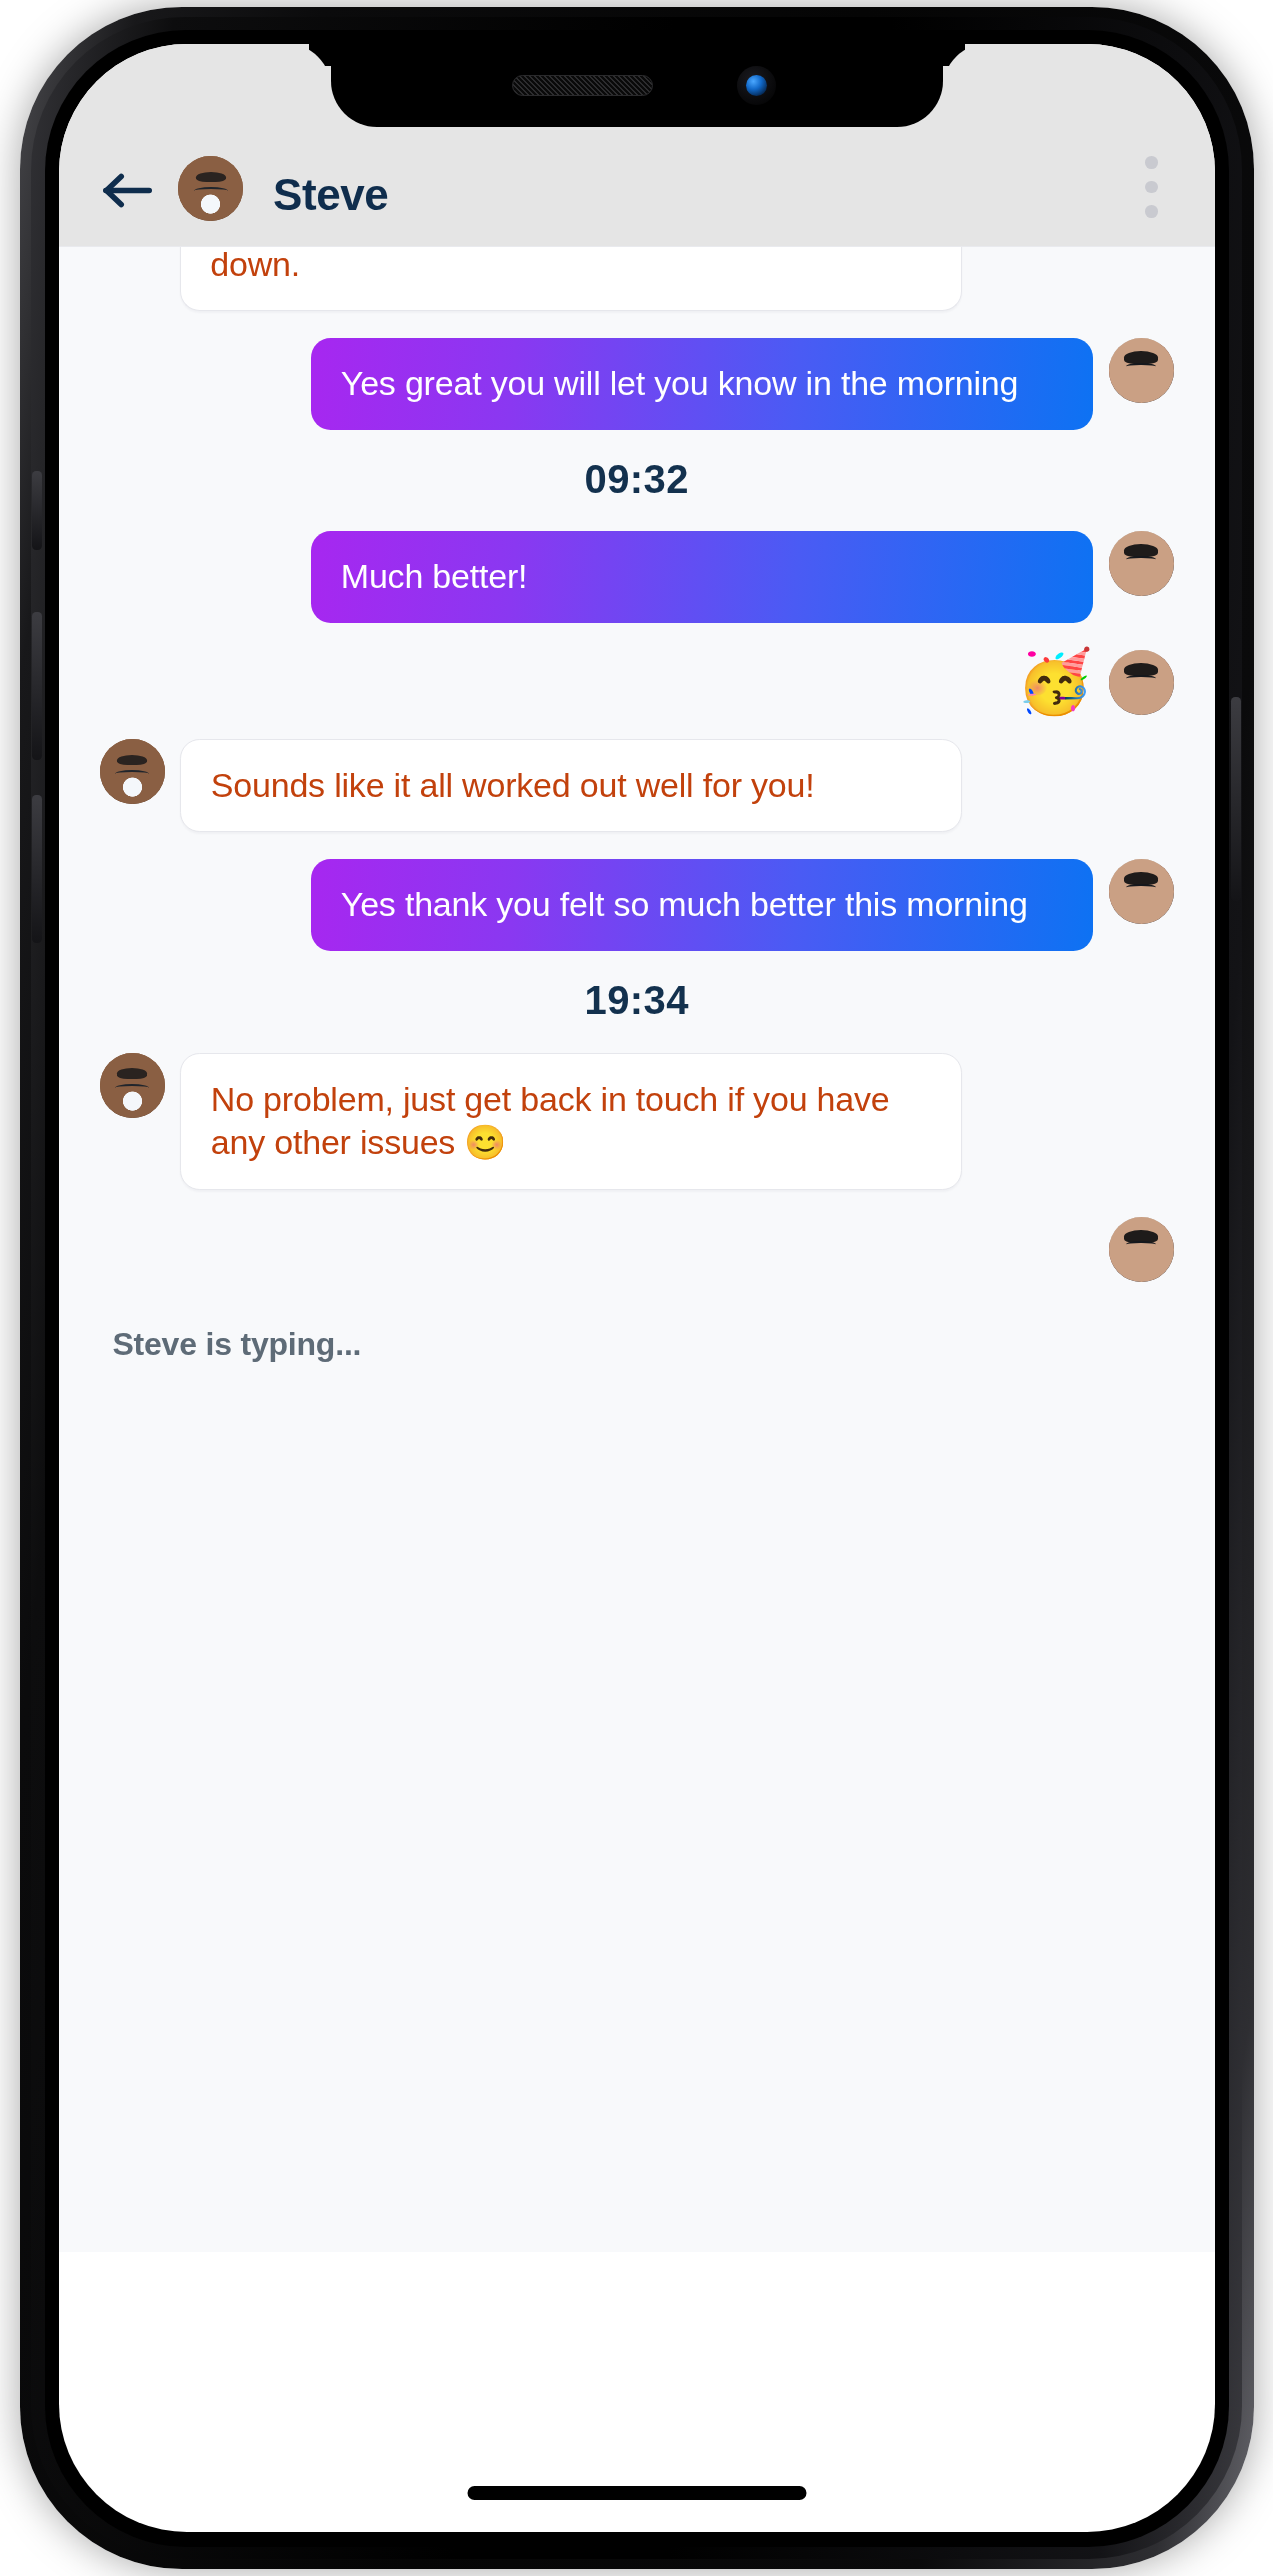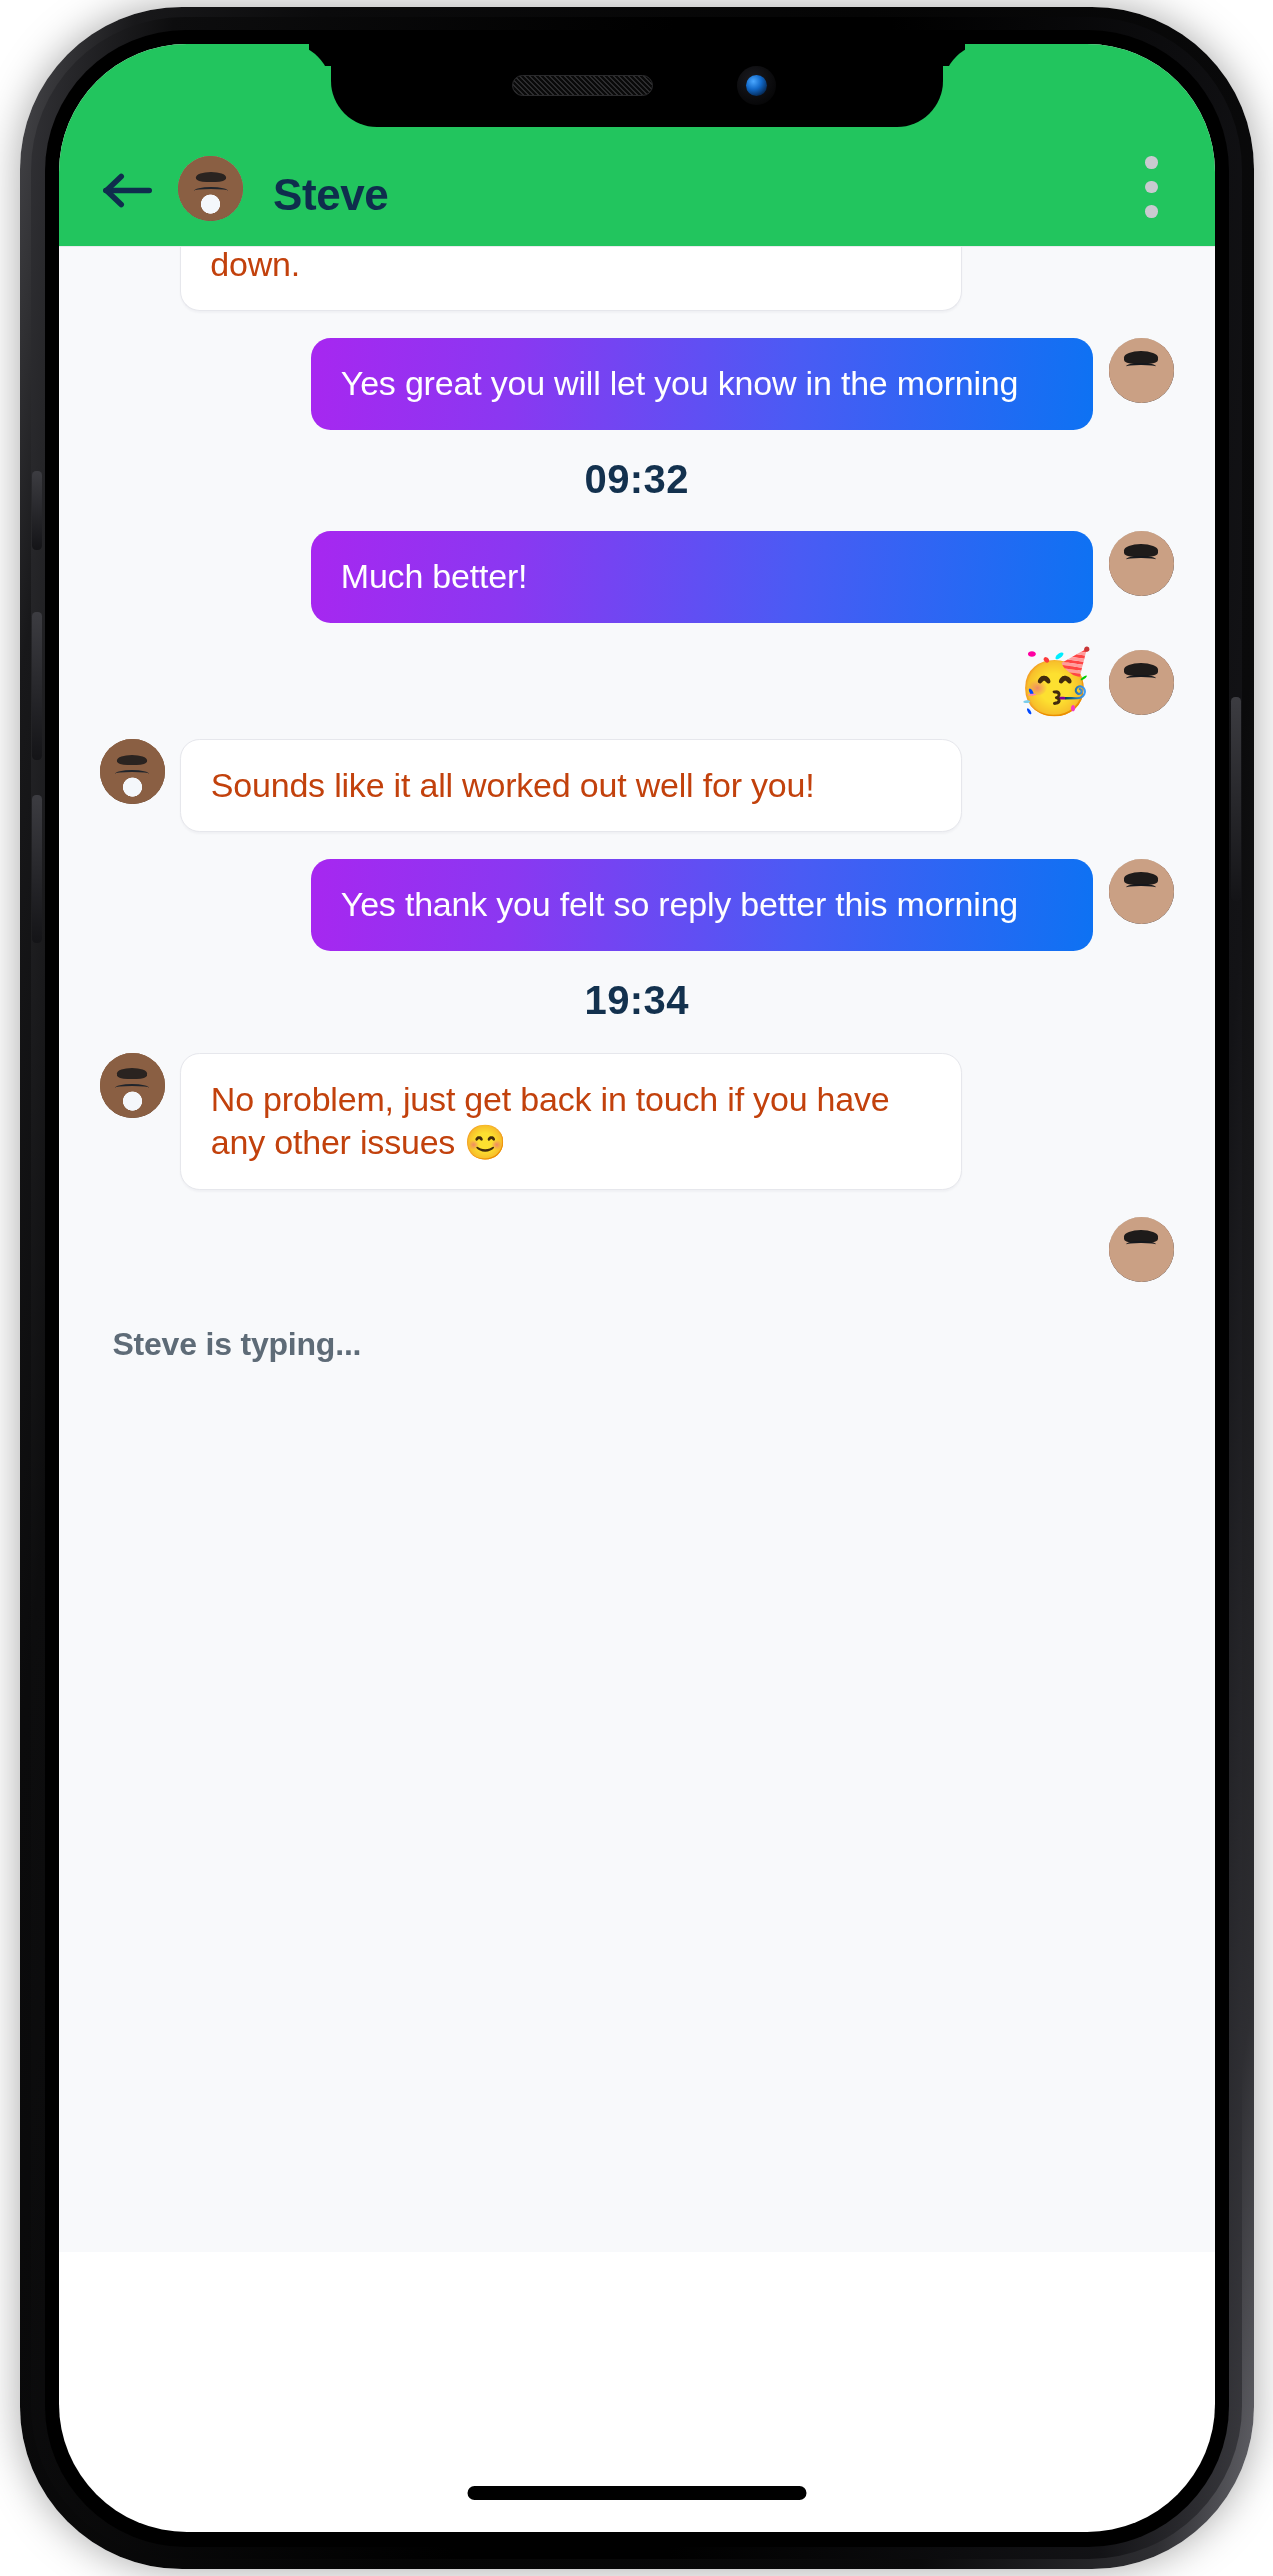--- a/index.html
+++ b/index.html
@@ -135,21 +135,21 @@
     background: radial-gradient(circle at 35% 30%, #4aa7ff 0%, #1168c8 40%, #062d5c 75%, #031326 100%);
   }
 
   
   .chat-header {
     position: absolute;
     top: 0;
     left: 0;
     right: 0;
     height: 203px;
-    background: #22c55e;
+    background: #e5e5e5;
     display: flex;
     align-items: flex-end;
     padding: 0 38px 25px 38px;
     z-index: 20;
     border-bottom: 1.4px solid #e9eaee;
   }
   .back-btn {
     width: 62px;
     height: 62px;
     display: flex;
@@ -461,21 +461,21 @@
         </div>
 
         <div class="row in">
           <div class="avatar avatar-msg left">
             <div class="av-steve"></div>
           </div>
           <div class="bubble in">Sounds like it all worked out well for you!</div>
         </div>
 
         <div class="row out">
-          <div class="bubble out">Yes thank you felt so reply better this morning</div>
+          <div class="bubble out">Yes thank you felt so much better this morning</div>
           <div class="avatar avatar-msg right">
             <div class="av-user"></div>
           </div>
         </div>
 
         <div class="timestamp">19:34</div>
 
         <div class="row in">
           <div class="avatar avatar-msg left">
             <div class="av-steve"></div>

